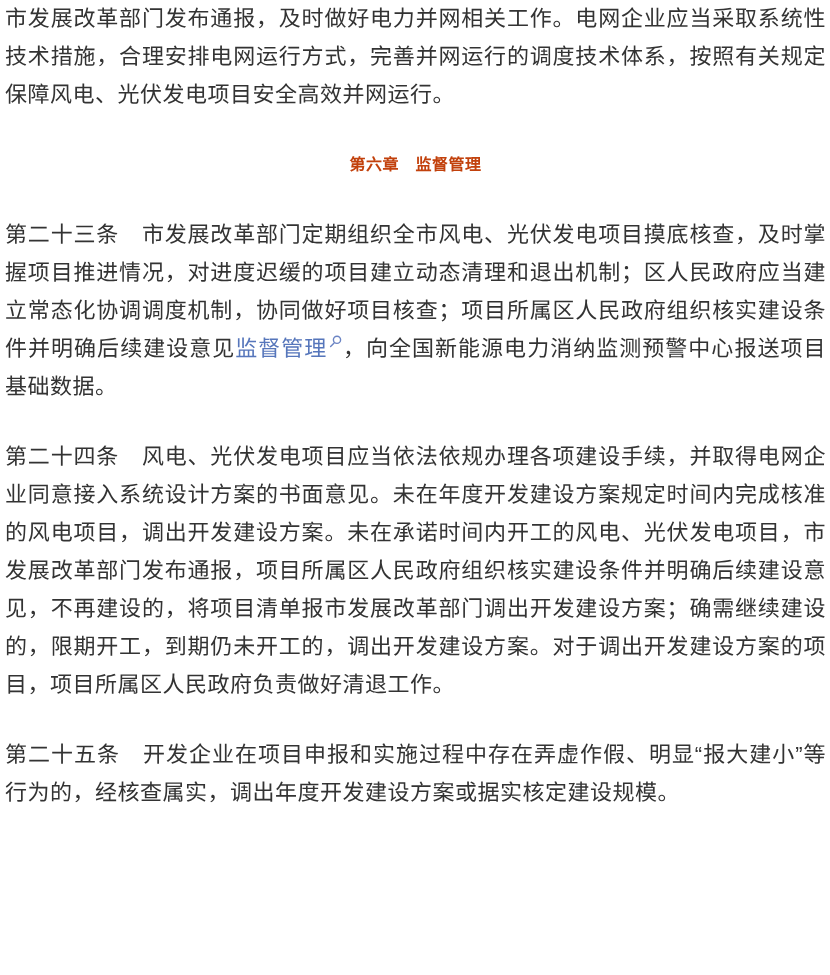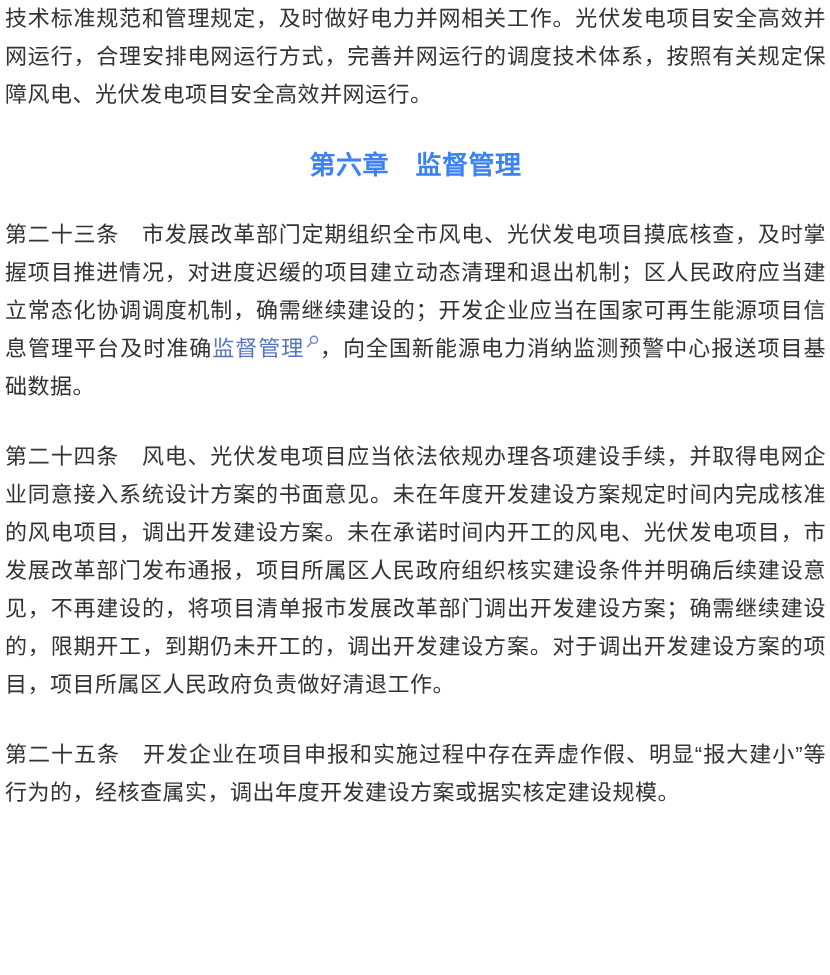--- a/index.html
+++ b/index.html
@@ -19,23 +19,23 @@
     line-height: 38px;
     color: #333333;
     text-align: justify;
     letter-spacing: 0.5px;
   }
   .doc p.last-para {
     margin-bottom: 8px;
   }
   .chapter {
     margin: 0 0 32px 0;
-    font-size: 26px;
+    font-size: 16px;
     line-height: 38px;
-    color: #3b82f6;
+    color: #c2410c;
     font-weight: 700;
     text-align: center;
     letter-spacing: 0.5px;
   }
   .term-link {
     color: #5676bb;
     text-decoration: none;
     cursor: pointer;
     white-space: nowrap;
   }
@@ -49,26 +49,26 @@
   .link-sup svg {
     display: inline-block;
     vertical-align: middle;
   }
 </style>
 </head>
 <body>
 
 <main class="doc">
 
-  <p>技术标准规范和管理规定，及时做好电力并网相关工作。光伏发电项目安全高效并网运行，合理安排电网运行方式，完善并网运行的调度技术体系，按照有关规定保障风电、光伏发电项目安全高效并网运行。</p>
+  <p>市发展改革部门发布通报，及时做好电力并网相关工作。电网企业应当采取系统性技术措施，合理安排电网运行方式，完善并网运行的调度技术体系，按照有关规定保障风电、光伏发电项目安全高效并网运行。</p>
 
 
   <h2 class="chapter">第六章　监督管理</h2>
 
-  <p><span>第二十三条　市发展改革部门定期组织全市风电、光伏发电项目摸底核查，及时掌握项目推进情况，对进度迟缓的项目建立动态清理和退出机制；区人民政府应当建立常态化协调调度机制，确需继续建设的；开发企业应当在国家可再生能源项目信息管理平台及时准确</span><a class="term-link"><span>监督管理</span><span class="link-sup"><svg width="13" height="13" viewBox="0 0 13 13" fill="none">
+  <p><span>第二十三条　市发展改革部门定期组织全市风电、光伏发电项目摸底核查，及时掌握项目推进情况，对进度迟缓的项目建立动态清理和退出机制；区人民政府应当建立常态化协调调度机制，协同做好项目核查；项目所属区人民政府组织核实建设条件并明确后续建设意见</span><a class="term-link"><span>监督管理</span><span class="link-sup"><svg width="13" height="13" viewBox="0 0 13 13" fill="none">
             <circle cx="8" cy="4.8" r="3.6" stroke="#6b84c4" stroke-width="1.4"></circle>
             <line x1="5.1" y1="7.9" x2="1.6" y2="11.4" stroke="#6b84c4" stroke-width="1.4" stroke-linecap="round"></line>
           </svg></span></a><span>，向全国新能源电力消纳监测预警中心报送项目基础数据。</span></p>
 
   <p>第二十四条　风电、光伏发电项目应当依法依规办理各项建设手续，并取得电网企业同意接入系统设计方案的书面意见。未在年度开发建设方案规定时间内完成核准的风电项目，调出开发建设方案。未在承诺时间内开工的风电、光伏发电项目，市发展改革部门发布通报，项目所属区人民政府组织核实建设条件并明确后续建设意见，不再建设的，将项目清单报市发展改革部门调出开发建设方案；确需继续建设的，限期开工，到期仍未开工的，调出开发建设方案。对于调出开发建设方案的项目，项目所属区人民政府负责做好清退工作。</p>
 
   <p class="last-para">第二十五条　开发企业在项目申报和实施过程中存在弄虚作假、明显“报大建小”等行为的，经核查属实，调出年度开发建设方案或据实核定建设规模。</p>
 
 </main>
 

